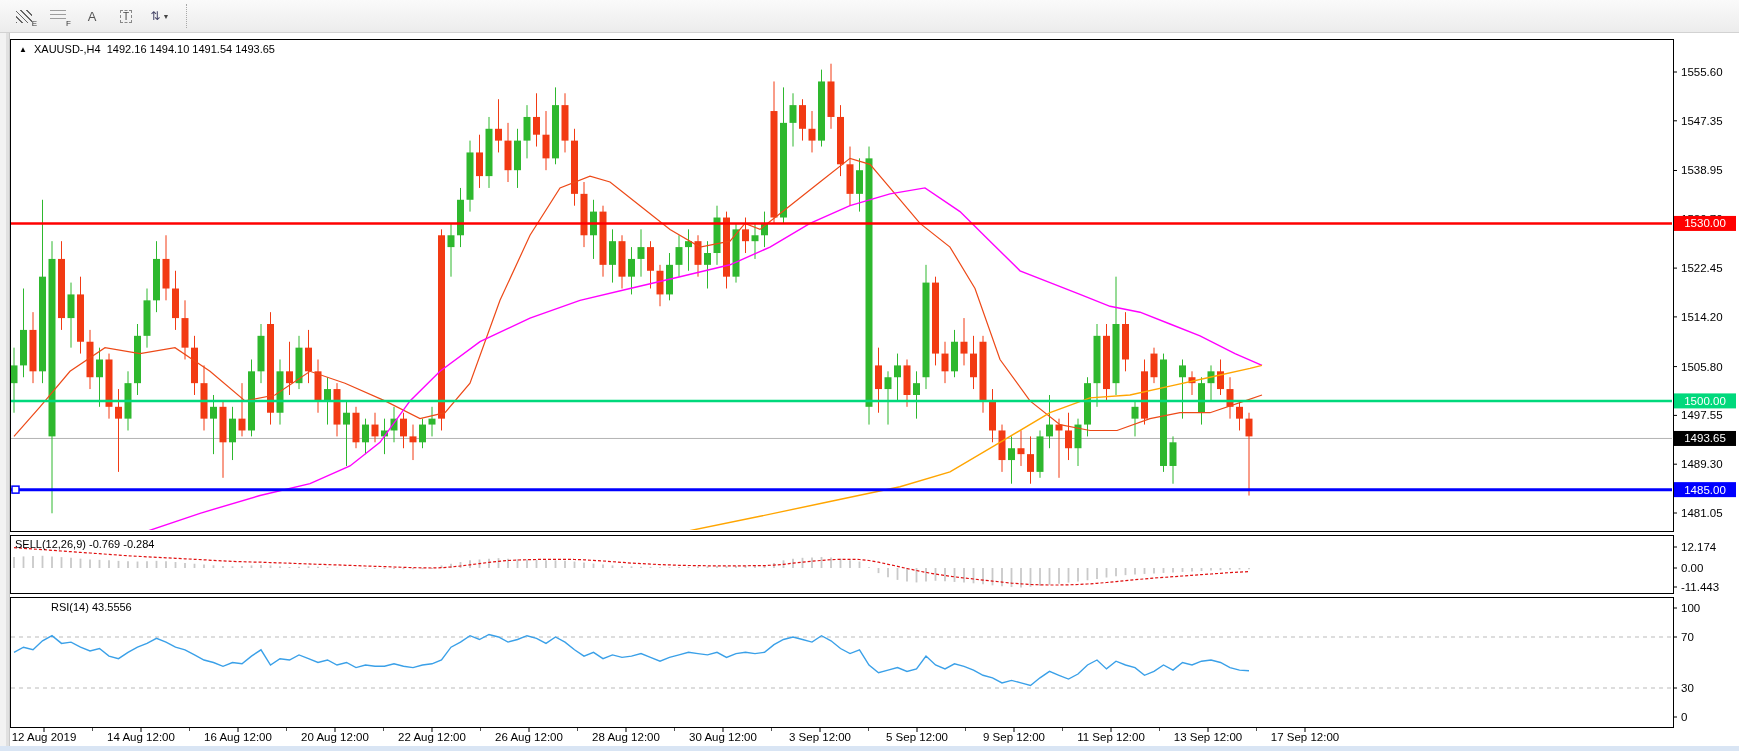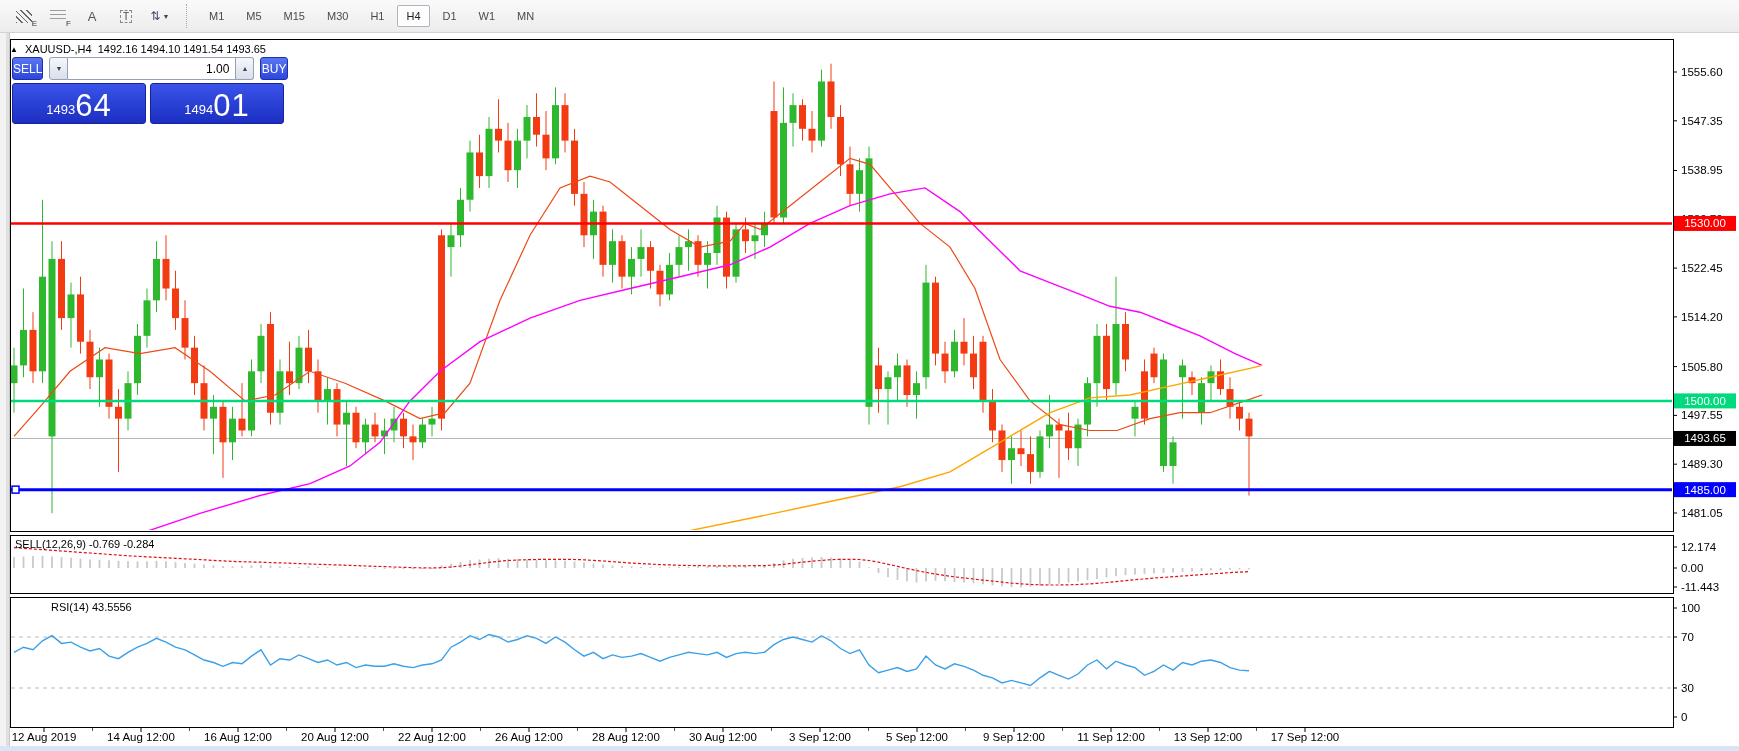--- a/index.html
+++ b/index.html
@@ -18,21 +18,21 @@
   .tsep{width:1px;height:24px;border-left:1px dotted #a8a8a8;margin:0 10px 0 6px;}
   .tf-btn{font-size:11px;color:#4a4a4a;padding:4px 8px;margin:0 2px;border:1px solid transparent;border-radius:2px;cursor:pointer;}
   .tf-btn.sel{background:#fdfdfd;border:1px solid #aab4c0;box-shadow:inset 0 0 0 1px #fff;color:#222;}
   .arrows{font-size:12px;color:#446;}
   .caret{font-size:7px;color:#444;margin-left:2px;}
   
   .left-strip{position:absolute;left:0;top:33px;width:9px;height:713px;background:#f2f2f2;
     border-right:1px solid #c9c9c9;box-shadow:inset -3px 0 0 #e0e0e0;}
   .bottom-strip{position:absolute;left:0;top:746px;width:1739px;height:5px;background:#d9e5f4;}
   
-  .chart-title{position:absolute;left:10px;top:43px;font-size:11px;color:#000;white-space:nowrap;z-index:5;}
+  .chart-title{position:absolute;left:19px;top:43px;font-size:11px;color:#000;white-space:nowrap;z-index:5;}
   .chart-title .tri{font-size:8px;margin-right:4px;position:relative;top:-1px;}
   .ind-label{position:absolute;font-size:11px;color:#000;z-index:5;white-space:nowrap;}
   
   .trade{position:absolute;left:12px;top:57px;width:276px;z-index:6;font-family:"Liberation Sans",sans-serif;}
   .trow{display:flex;align-items:stretch;height:23px;}
   .tbtn{color:#fff;font-size:12px;display:flex;align-items:center;justify-content:center;cursor:pointer;
     background:linear-gradient(#5b76f0,#2c47da);border:1px solid #1d2fae;border-radius:3px;}
   .sellbtn{width:62px;} .buybtn{width:64px;}
   .volwrap{display:flex;flex:1;margin:0 6px;}
   .spin{width:17px;background:linear-gradient(#f5f7fb,#d9dfe9);border:1px solid #96a0b4;color:#345;
@@ -67,31 +67,20 @@
         <span>A</span>
       </div>
     <div class="tool-ico">
         <span class="tbox">T</span>
       </div>
     <div class="tool-ico">
       <span class="arrows">⇅</span>
       <span class="caret">▼</span>
     </div>
     <div class="tsep"></div>
-    <div id="tf-group" style="display:flex;align-items:center;">
-        <div class="tf-btn">M1</div>
-        <div class="tf-btn">M5</div>
-        <div class="tf-btn">M15</div>
-        <div class="tf-btn">M30</div>
-        <div class="tf-btn">H1</div>
-        <div class="tf-btn sel">H4</div>
-        <div class="tf-btn">D1</div>
-        <div class="tf-btn">W1</div>
-        <div class="tf-btn">MN</div>
-      </div>
   </div>
 
   <div class="left-strip"></div>
 
   <svg id="chart-svg" width="1739" height="751" viewBox="0 0 1739 751" style="position:absolute;left:0;top:0;">
       <rect x="10.5" y="39.5" width="1663" height="492" fill="#fff" stroke="#000000" stroke-width="1"></rect>
       <rect x="10.5" y="535.5" width="1663" height="58" fill="#fff" stroke="#000000" stroke-width="1"></rect>
       <rect x="10.5" y="597.5" width="1663" height="130" fill="#fff" stroke="#000000" stroke-width="1"></rect>
       <defs>
         <clipPath id="mainclip">
@@ -599,41 +588,20 @@
         <text x="1305" y="741" font-size="11.5" fill="#000000" text-anchor="middle">17 Sep 12:00</text>
       </g>
     </svg>
 
   <div class="chart-title">
     <span class="tri">▲</span>
     <span>XAUUSD-,H4</span>&nbsp;
     <span>1492.16 1494.10 1491.54 1493.65</span>
   </div>
 
-  <div class="trade">
-    <div class="trow">
-      <div class="tbtn sellbtn">SELL</div>
-      <div class="volwrap">
-        <div class="spin dn">▼</div>
-        <input class="volin" value="1.00" style="">
-        <div class="spin up">▲</div>
-      </div>
-      <div class="tbtn buybtn">BUY</div>
-    </div>
-    <div class="prow">
-      <div class="pbox">
-        <span class="sm">1493</span>
-          <span class="bg">64</span>
-      </div>
-      <div class="pbox">
-        <span class="sm">1494</span>
-          <span class="bg">01</span>
-      </div>
-    </div>
-  </div>
 
   <div class="ind-label" style="left:15px;top:538px;">
     <span>SELL(12,26,9)</span> <span>-0.769 -0.284</span>
   </div>
   <div class="ind-label" style="left:15px;top:601px;padding-left:36px;">
     <span>RSI(14)</span> <span>43.5556</span>
   </div>
 
   <div class="bottom-strip"></div>
 </div>

